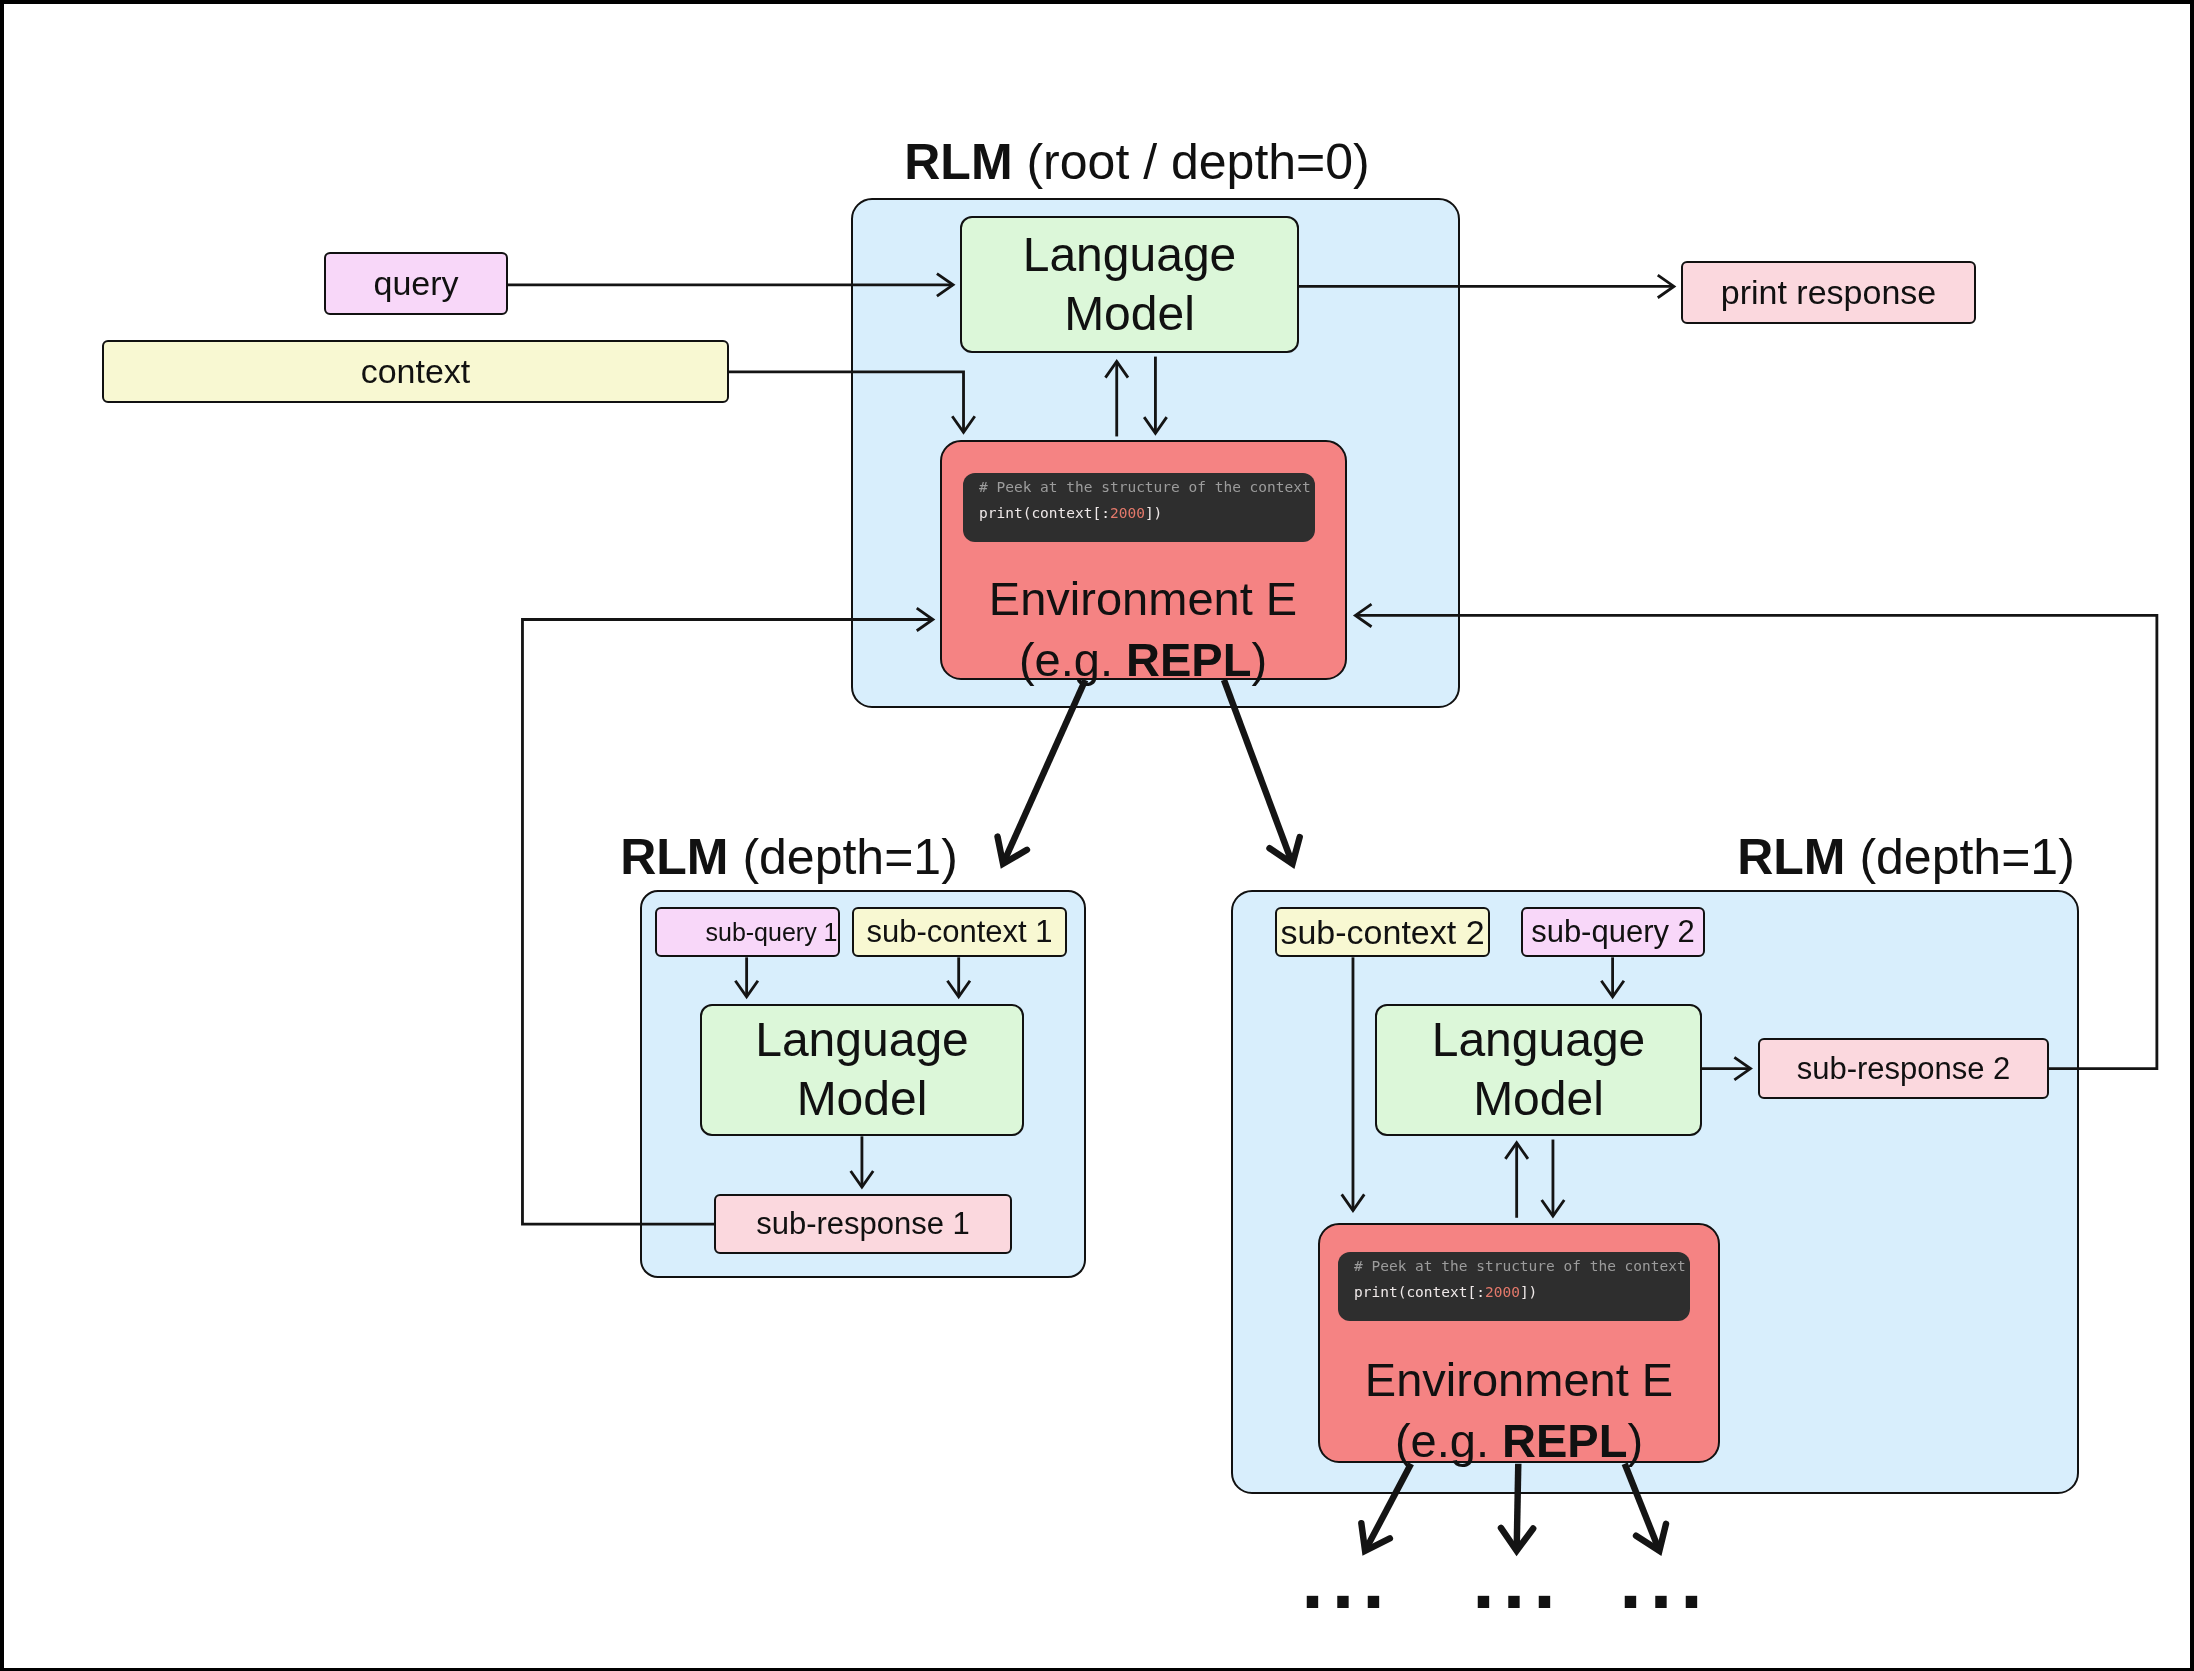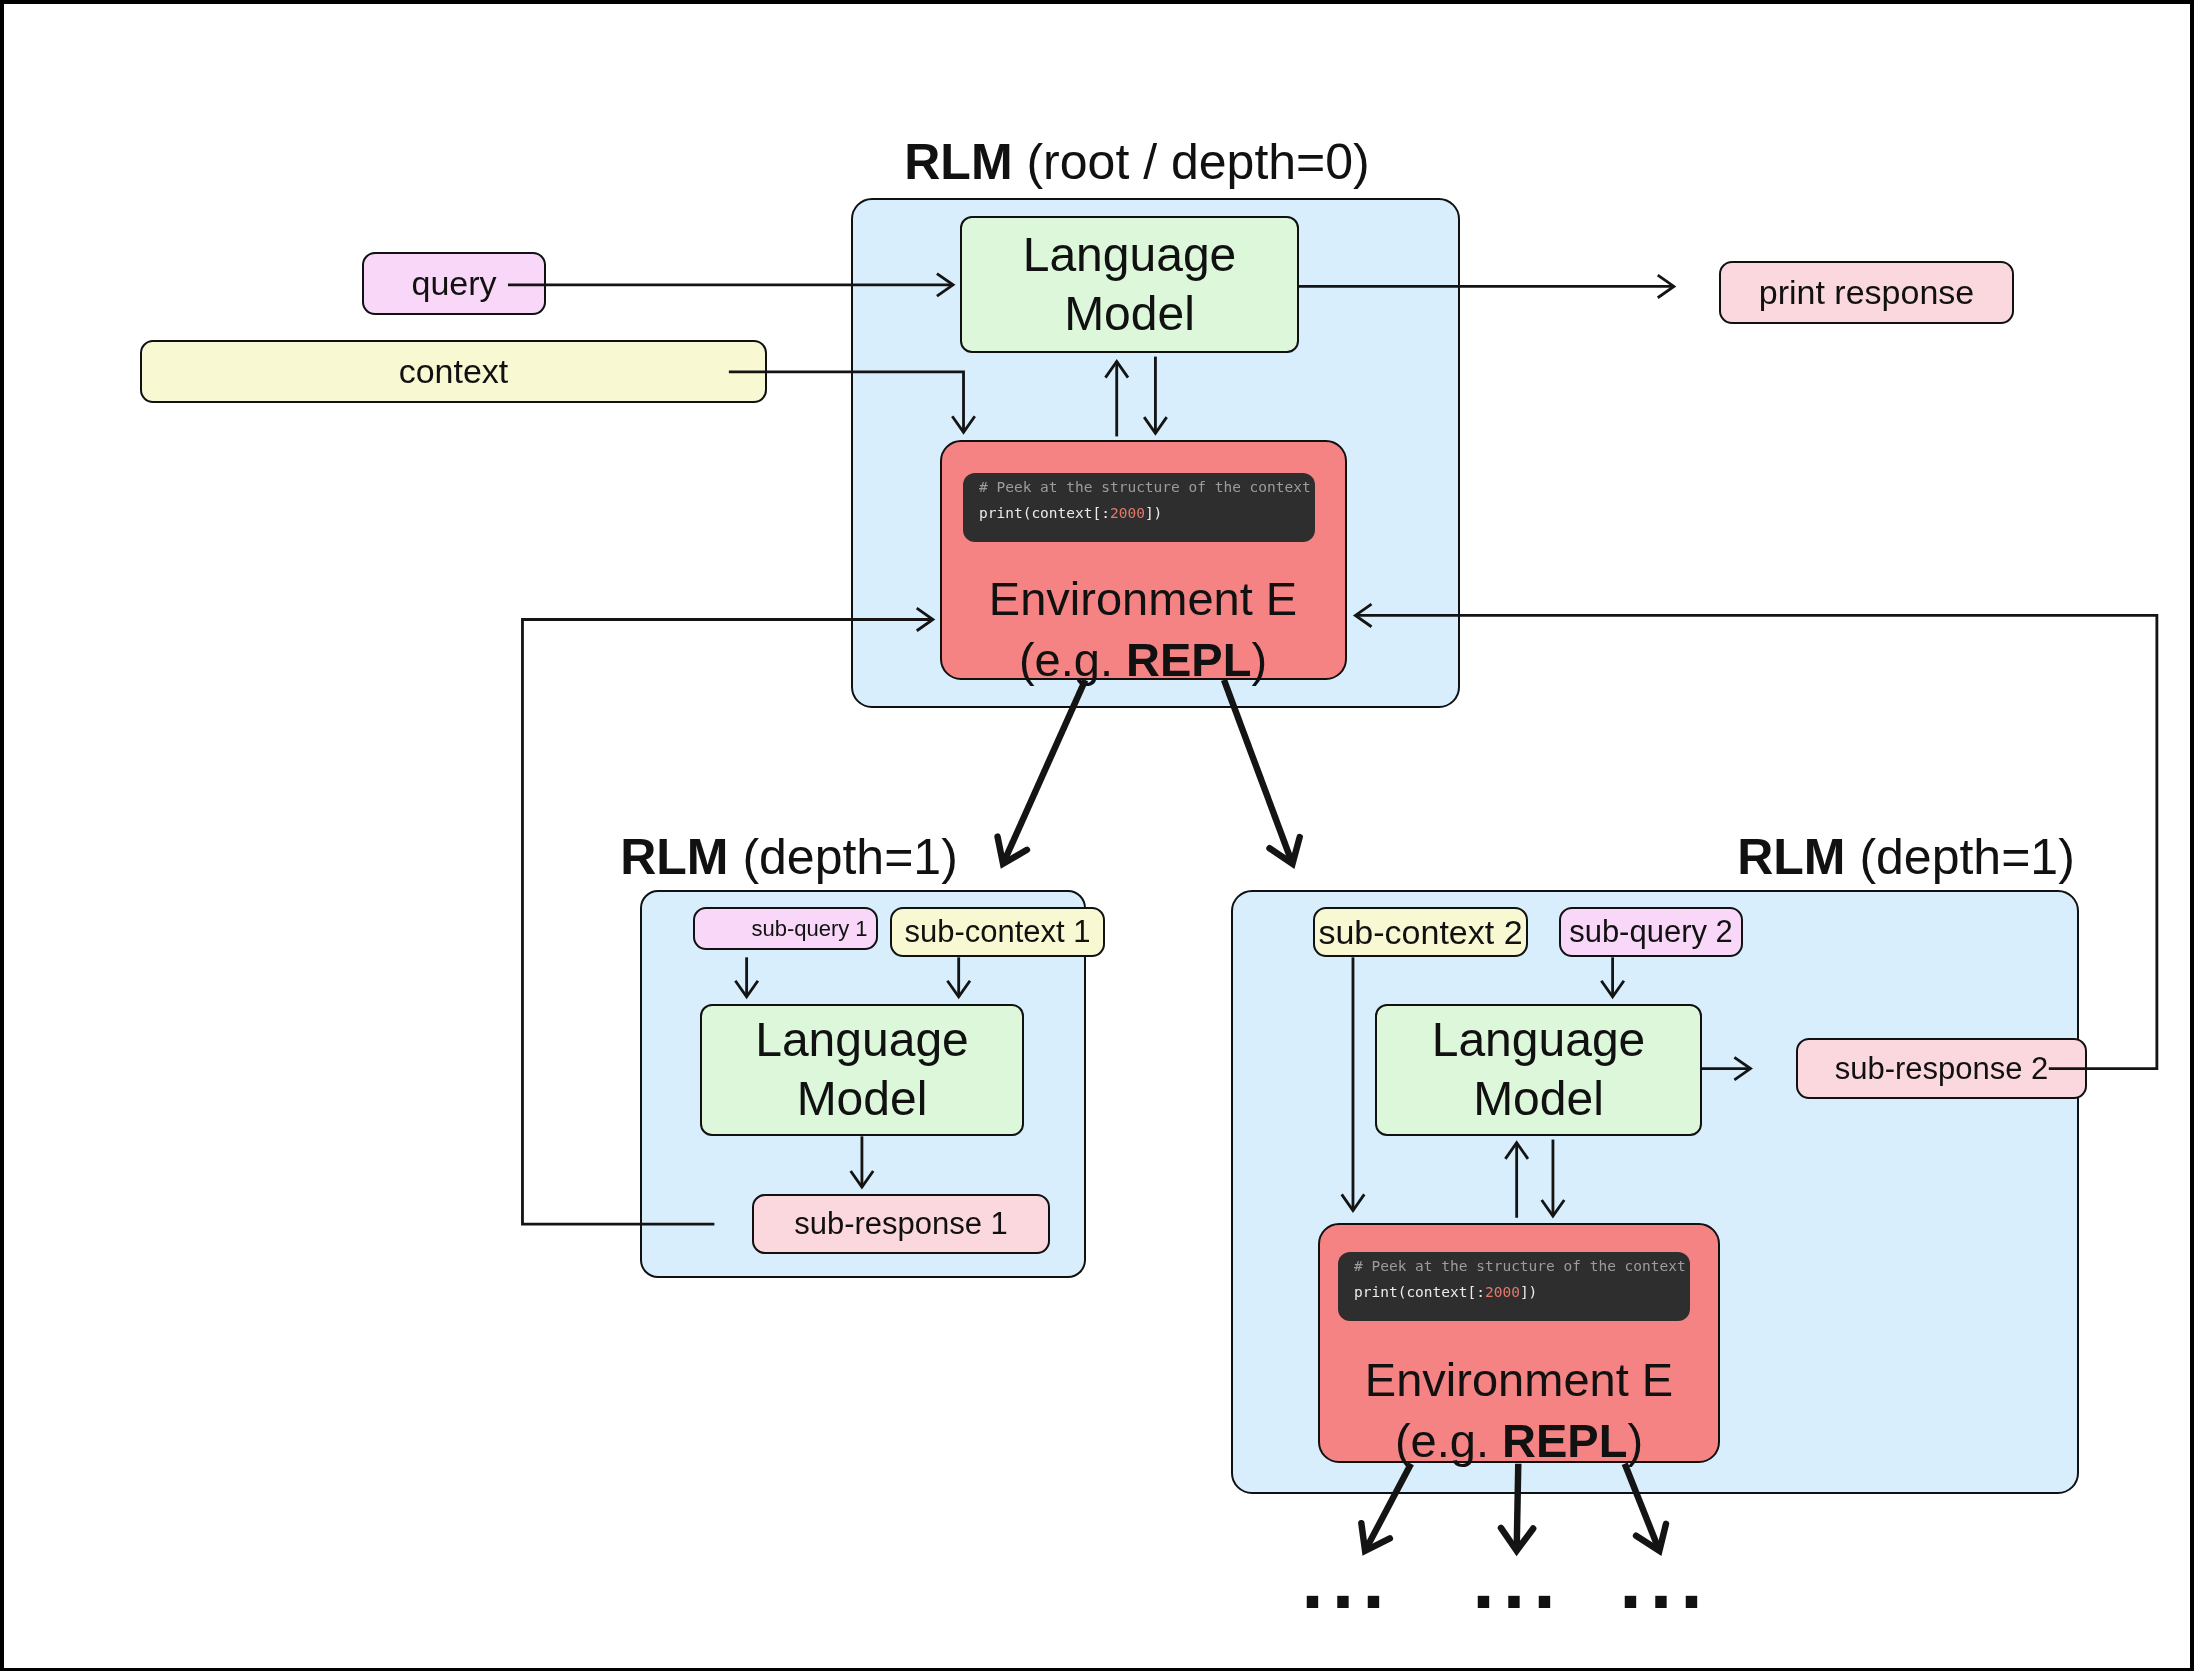--- a/index.html
+++ b/index.html
@@ -12,21 +12,21 @@
   html,body{margin:0;padding:0;background:#fff;}
   #canvas{
     position:relative; width:2194px; height:1672px; box-sizing:border-box;
     background:var(--background); border:4px solid var(--frame-border);
     font-family:"Liberation Sans", sans-serif; color:var(--text); overflow:hidden;
   }
   .box{position:absolute; box-sizing:border-box; border:2.4px solid #111; display:flex; align-items:center; justify-content:center; text-align:center;}
   .container{background:var(--container-fill); border-radius:21px;}
   .model{background:var(--model-fill); border-radius:12px; font-size:48px; line-height:1.22; white-space:pre-line;}
   .env{background:var(--environment-fill); border-radius:21px;}
-  .pill{border-radius:13px; font-size:34px;margin-left:38px;}
+  .pill{border-radius:6px; font-size:34px;}
   .pill.q{background:var(--query-fill);}
   .pill.c{background:var(--context-fill);}
   .pill.r{background:var(--response-fill);}
   .title{position:absolute; transform:translateX(-50%); font-size:50px; white-space:nowrap;}
   .title b{font-weight:800;}
   .env-label{position:absolute; transform:translateX(-50%); text-align:center; font-size:47px; line-height:1.3; white-space:nowrap;}
   .env-label b{font-weight:800;}
   .codeblock{
     position:absolute; box-sizing:border-box; background:var(--code-bg); border-radius:12px;
     font-family:"DejaVu Sans Mono", monospace; font-size:14.5px; line-height:26px;
@@ -71,21 +71,21 @@
     <span>context</span>
   </div>
   <div class="box pill r" style="left:1677px; top:257px; width:295px; height:63px;">
     <span>print response</span>
   </div>
 
   <div class="title" style="left:785px; top:824px;">
     <b>RLM</b><span> (depth=1)</span>
   </div>
   <div class="box container" style="left:636px; top:886px; width:446px; height:388px; border-radius:18px;"></div>
-  <div class="box pill q" style="left:651px; top:903px; width:185px; height:43px; font-size:22px;padding-left:48px;">
+  <div class="box pill q" style="left:651px; top:903px; width:185px; height:50px; font-size:25px;padding-left:48px;">
     <span>sub-query 1</span>
   </div>
   <div class="box pill c" style="left:848px; top:903px; width:215px; height:50px; font-size:31px;">
     <span>sub-context 1</span>
   </div>
   <div class="box model" style="left:696px; top:1000px; width:324px; height:132px;">
     <span>Language
 Model</span>
   </div>
   <div class="box pill r" style="left:710px; top:1190px; width:298px; height:60px; font-size:31px;">

